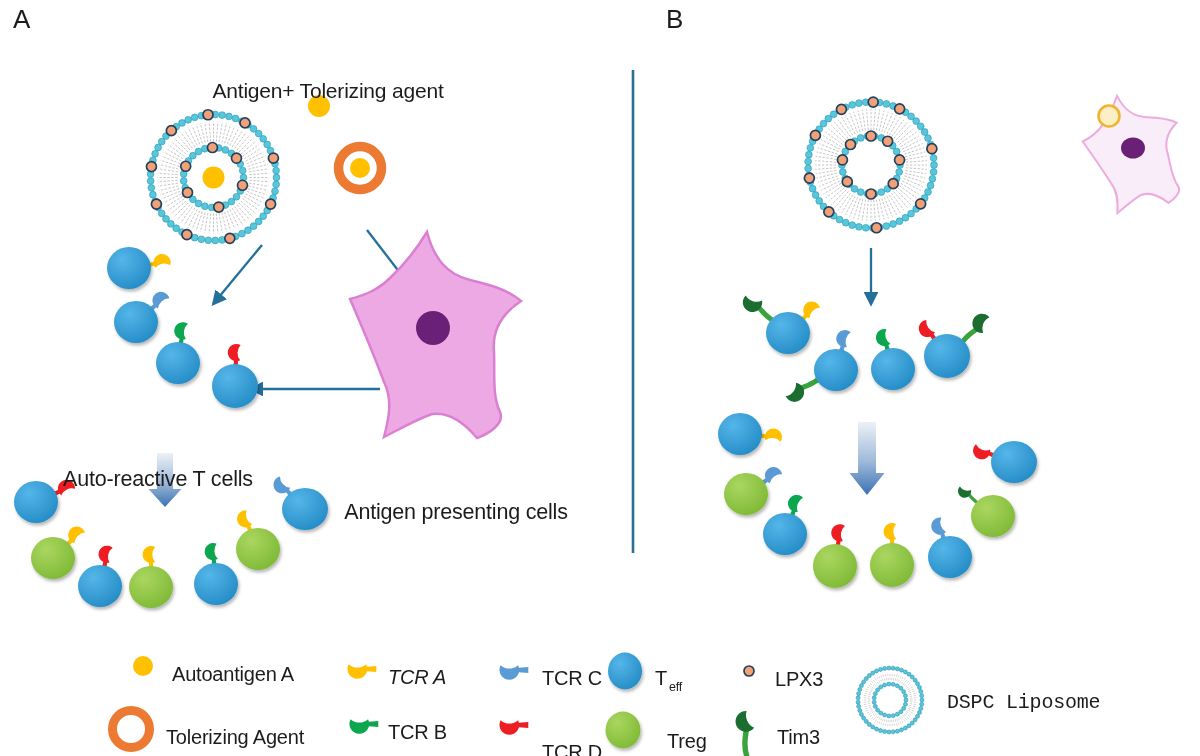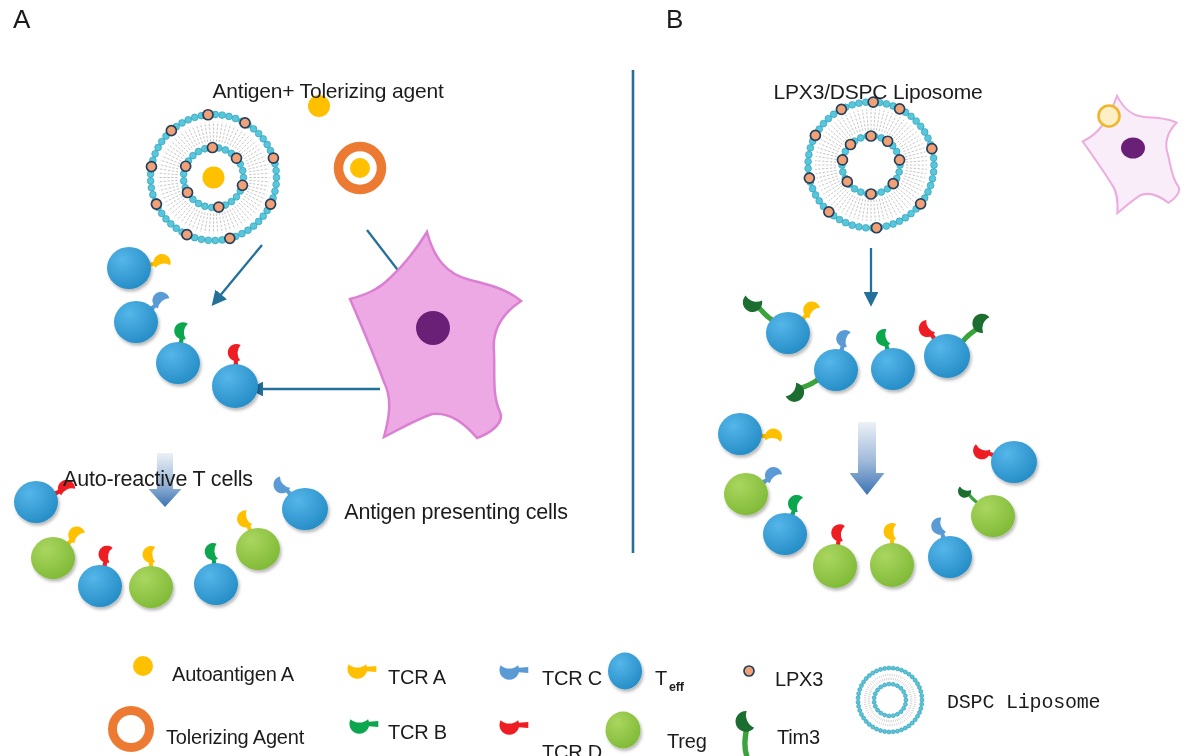--- a/index.html
+++ b/index.html
@@ -6,21 +6,21 @@
   #stage{position:relative;width:1200px;height:756px;background:#ffffff;overflow:hidden;
          font-family:"Liberation Sans",sans-serif;}
   svg{position:absolute;left:0;top:0;}
   .t{position:absolute;color:#1c1c1c;white-space:nowrap;line-height:1.15;
      font-family:"Liberation Sans",sans-serif;}
   .big{font-size:26px;}
   .ttl{font-size:21px;letter-spacing:-0.2px;}
   .lbl{font-size:21.5px;letter-spacing:-0.2px;}
   .leg{font-size:20px;letter-spacing:-0.2px;margin-top:8px;}
   .ctr{transform:translateX(-50%);margin-top:48px;}
-  .sub{font-size:12.5px;vertical-align:-6px;margin-left:2px;font-weight:bold;}
+  .sub{font-size:12.5px;vertical-align:-6px;margin-left:2px;}
 </style>
 </head>
 <body>
 
 <div id="stage">
 
   <svg id="art" width="1200" height="756" viewBox="0 0 1200 756">
       <defs>
         <radialGradient id="gTeff" cx="0.35" cy="0.3" r="0.9">
           <stop offset="0" stop-color="#55B6E9"></stop>
@@ -793,27 +793,26 @@
       </g>
       <g transform="translate(747,752) rotate(4) scale(1.35)">
         <path d="M 0 3 C -3 -5 -2 -11 -1.5 -18" fill="none" stroke="#3AA33C" stroke-width="4" stroke-linecap="round"></path>
         <path d="M 4.2 -7.6 A 8.6 8.6 0 1 0 4.2 7.6 A 11.4 11.4 0 0 1 4.2 -7.6 Z" fill="#1B6E2F" transform="translate(-2.5,-22.5) rotate(-28) scale(0.9)"></path>
       </g>
     </svg>
 
   <div class="t big" style="left:13px;top:5px;">A</div>
   <div class="t ttl ctr" style="left:328px;top:31px;">Antigen+ Tolerizing agent</div>
   <div class="t big" style="left:666px;top:5px;">B</div>
-  <div class="t ttl ctr" style="left:878px;top:32px;">LPX3/DSPC Liposome</div>
   <div class="t lbl ctr" style="left:456px;top:452px;">Antigen presenting cells</div>
   <div class="t lbl ctr" style="left:158px;top:419px;">Auto-reactive T cells</div>
 
   <div class="t leg" style="left:172px;top:655px;">Autoantigen A</div>
   <div class="t leg" style="left:166px;top:718px;">Tolerizing Agent</div>
-  <div class="t leg" style="left:388px;top:658px;">TCR A</div>
+  <div class="t leg" style="left:388px;top:658px;font-style:italic;">TCR A</div>
   <div class="t leg" style="left:388px;top:713px;">TCR B</div>
   <div class="t leg" style="left:542px;top:659px;">TCR C</div>
   <div class="t leg" style="left:542px;top:733px;">TCR D</div>
   <div class="t leg" style="left:655px;top:659px;"><span>T</span><span class="sub">eff</span></div>
   <div class="t leg" style="left:667px;top:722px;">Treg</div>
   <div class="t leg" style="left:775px;top:660px;">LPX3</div>
   <div class="t leg" style="left:777px;top:718px;">Tim3</div>
   <div class="t leg" style="left:947px;top:683px;font-family:Liberation Mono, monospace;">DSPC Liposome</div>
 </div>
 

